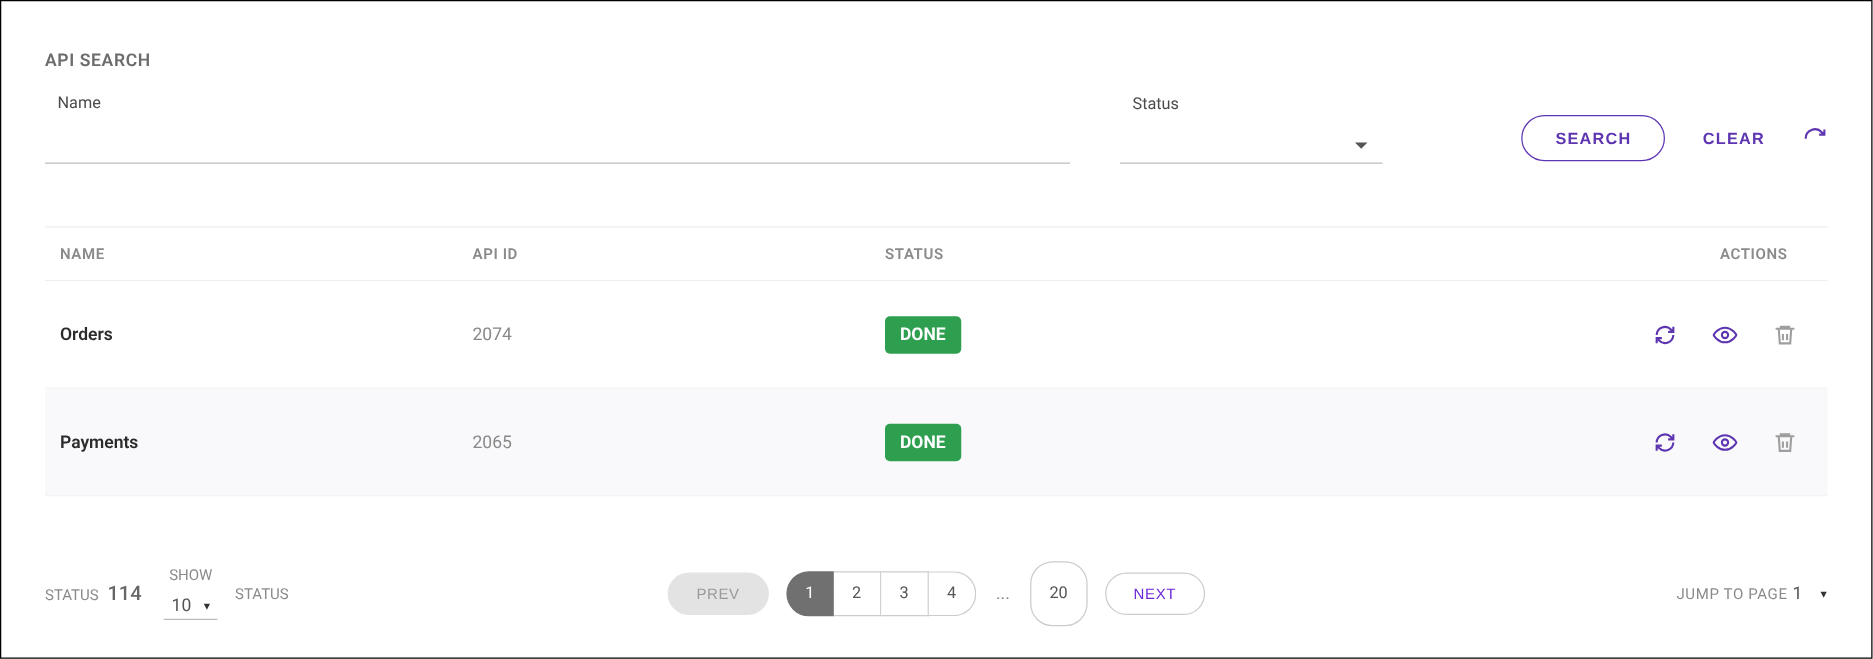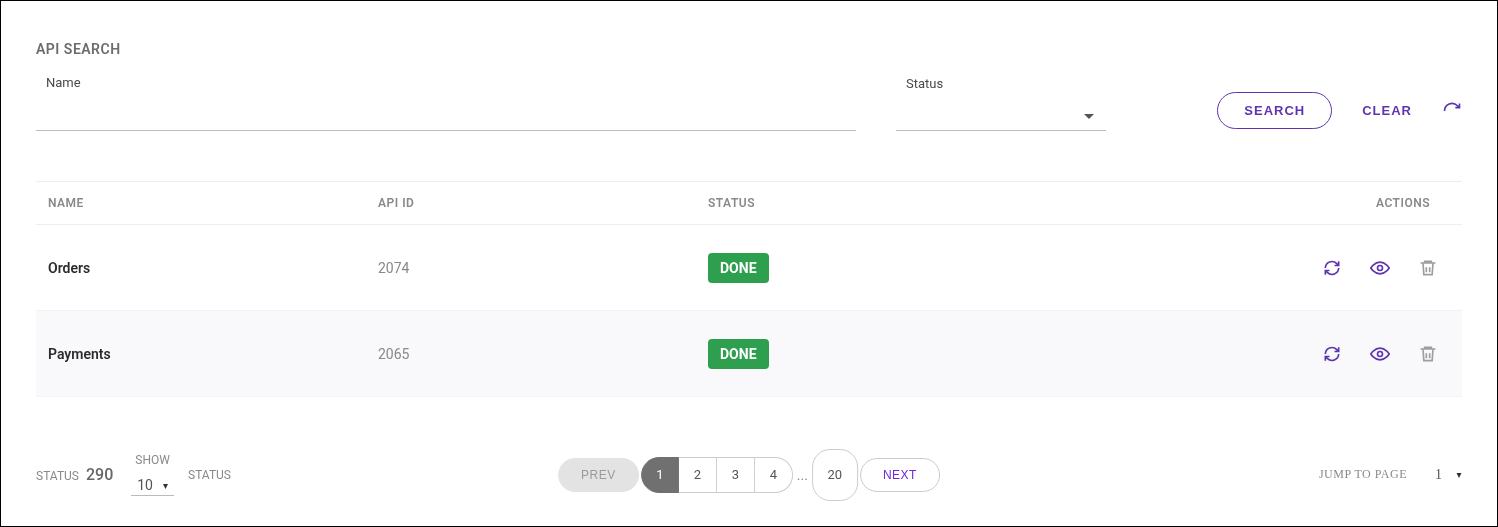--- a/index.html
+++ b/index.html
@@ -161,21 +161,21 @@
   .footer .show { margin-left: 18px; display:flex; align-items:center; gap:8px;flex-direction:column;}
   .footer .show .sel { border-bottom:1px solid #bbb; padding:2px 6px; display:flex; align-items:center; gap:10px; color:#555; font-size:14px; cursor:pointer;}
   .footer .show .sel .chev { font-size:10px; color:#333;}
   .footer .results { margin-left: 14px; }
   .pager {
     position:absolute;
     left:50%;
     transform:translateX(-50%);
     display: flex;
     align-items: center;
-    gap: 2px;
+    gap: 14px;
   }
   .frame { position: relative; }
   .pill {
     border: 1px solid #ccc;
     border-radius: 18px;
     padding: 9px 22px;
     font-size: 12px;
     letter-spacing: 0.5px;
     background: #fff;
     color: #6d28d9;
@@ -197,22 +197,22 @@
   .page-strip .pg.active { background:#707070; border-color:#707070; color:#fff;}
   .dots { color:#888; font-size:14px; padding:0 2px;}
   .pg-solo {
     width: 46px; height: 52px;
     display:flex; align-items:center; justify-content:center;
     border:1px solid #ccc; border-radius:18px;
     font-size:13px; color:#555; cursor:pointer; background:#fff;
   }
   .jump {
     margin-left:auto;
-    display:flex; align-items:center; gap:28px;
-    font-size:12px; color:#8a8a8a; letter-spacing:0.5px;font-family:Liberation Serif, serif;
+    display:flex; align-items:center; gap:4px;
+    font-size:12px; color:#8a8a8a; letter-spacing:0.5px;
   }
   .jump .sel { display:flex; align-items:center; gap:14px; color:#555; font-size:14px; cursor:pointer;}
   .jump .chev{ font-size:10px; color:#333;}
 </style>
 </head>
 <body>
 
 <div class="frame">
   <div class="header-title">API SEARCH</div>
 
@@ -292,21 +292,21 @@
               </svg>
             </span>
         </div>
       </div>
     </div>
   </div>
 
   <div class="footer">
     <span class="total">
       <span>STATUS</span>
-      <strong>290</strong>
+      <strong>114</strong>
     </span>
     <span class="show">
       <span>SHOW</span>
       <span class="sel">
         <span>10</span>
         <span class="chev">▾</span>
       </span>
     </span>
     <span class="results">STATUS</span>
 

